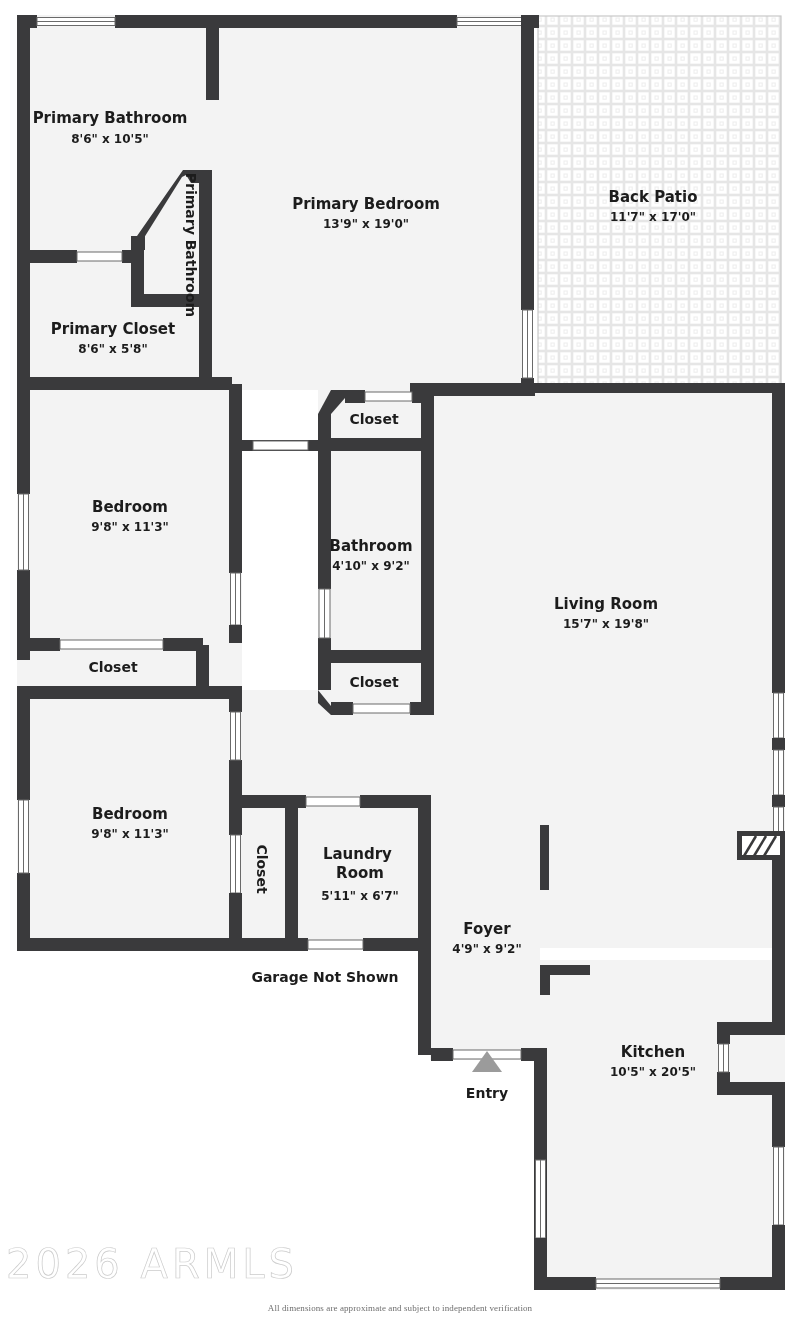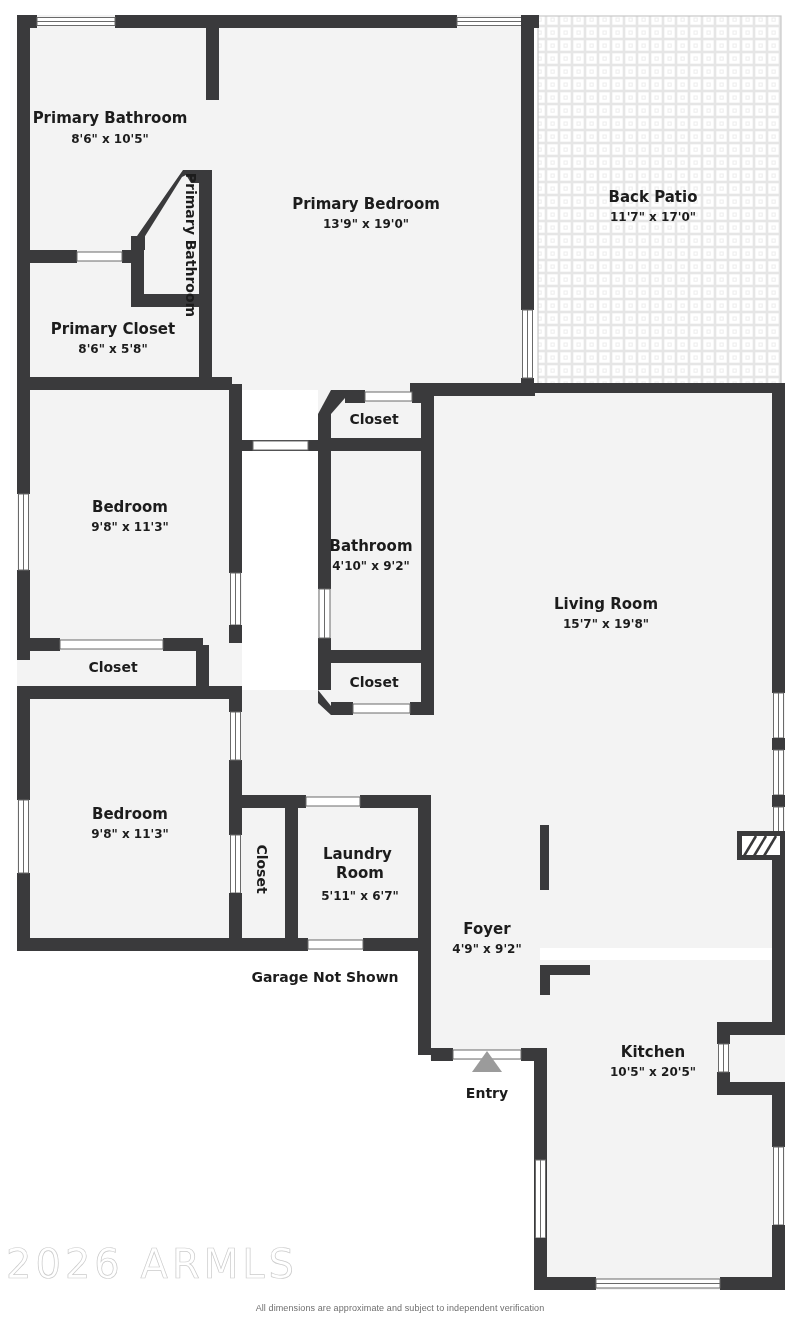--- a/index.html
+++ b/index.html
@@ -28,21 +28,21 @@
     dominant-baseline:middle;
   }
   .footer-text{
     position:absolute;
     left:0;right:0;
     bottom:14px;
     text-align:center;
     font-size:9px;
     color:#6e6e6e;
     letter-spacing:0.1px;
-    font-family:Liberation Sans, sans-serif;
+    font-family:Liberation Serif, serif;
   }
   .watermark{
     position:absolute;
     left:6px;
     bottom:40px;
     font-size:40px;
     letter-spacing:4px;
     font-family:"DejaVu Sans","Liberation Sans",sans-serif;
     color:transparent;
     -webkit-text-stroke:0.7px #c9c9c9;

